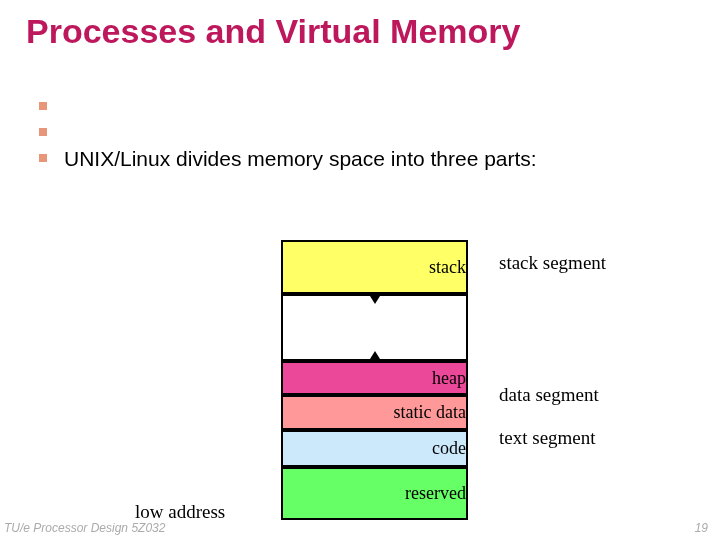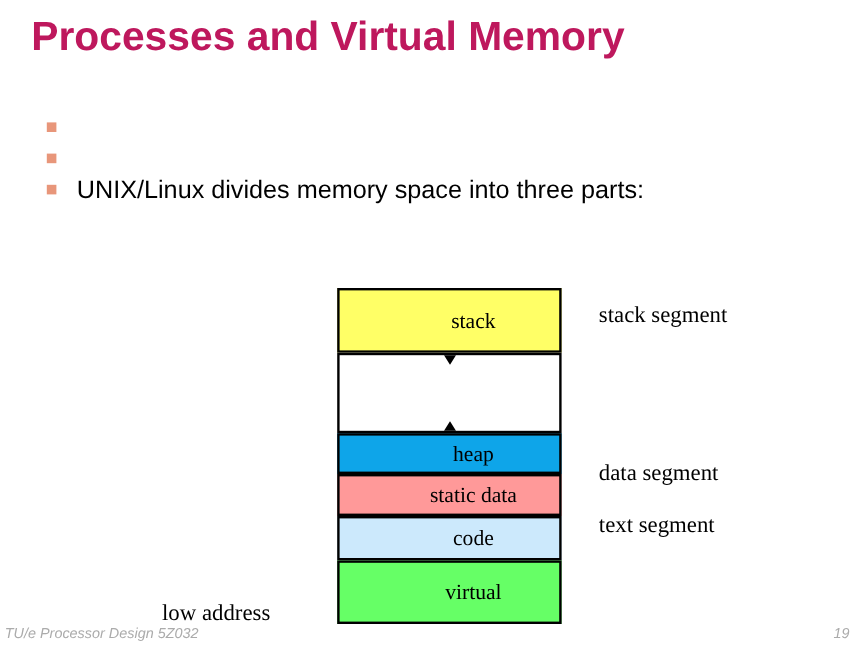--- a/index.html
+++ b/index.html
@@ -54,21 +54,21 @@
   .mem-column {
     position: absolute;
     left: 281px; top: 240px;
     width: 187px;
   }
   .mem-box {
     width: 187px;
     border: 2px solid #000000;
     display: flex;
     align-items: center;
-    justify-content: center;
+    justify-content: flex-end;
     font-family: "Liberation Serif", serif;
     font-size: 18px;
     color: #000000;
     position: relative;
     padding-left: 40px;
   }
   .seg-stack    { height: 54px; }
   .seg-gap      { height: 67px; background: #ffffff; }
   .seg-heap     { height: 34px; }
   .seg-static   { height: 35px; }
@@ -151,31 +151,31 @@
       <span>stack</span>
     </div>
     <div class="mem-box seg-gap" style="background-color: rgb(255, 255, 255);">
       <span class="arrow arrow-down">
         <span class="stem"></span><span class="head-down" style="display:block"></span>
       </span>
       <span class="arrow arrow-up">
         <span class="head-up" style="display:block"></span><span class="stem"></span>
       </span>
     </div>
-    <div class="mem-box seg-heap" style="background-color: #0ea5e9;">
+    <div class="mem-box seg-heap" style="background-color: #ec4899;">
       <span>heap</span>
     </div>
     <div class="mem-box seg-static" style="background-color: rgb(255, 153, 153);">
       <span>static data</span>
     </div>
     <div class="mem-box seg-code" style="background-color: rgb(204, 233, 252);">
       <span>code</span>
     </div>
     <div class="mem-box seg-reserved" style="background-color: rgb(102, 255, 102);">
-      <span>virtual</span>
+      <span>reserved</span>
     </div>
   </div>
 
   <div class="side-label label-stack-seg">stack segment</div>
   <div class="side-label label-data-seg">data segment</div>
   <div class="side-label label-text-seg">text segment</div>
 
 </div>
 
 <div class="footer-left">TU/e Processor Design 5Z032</div>

